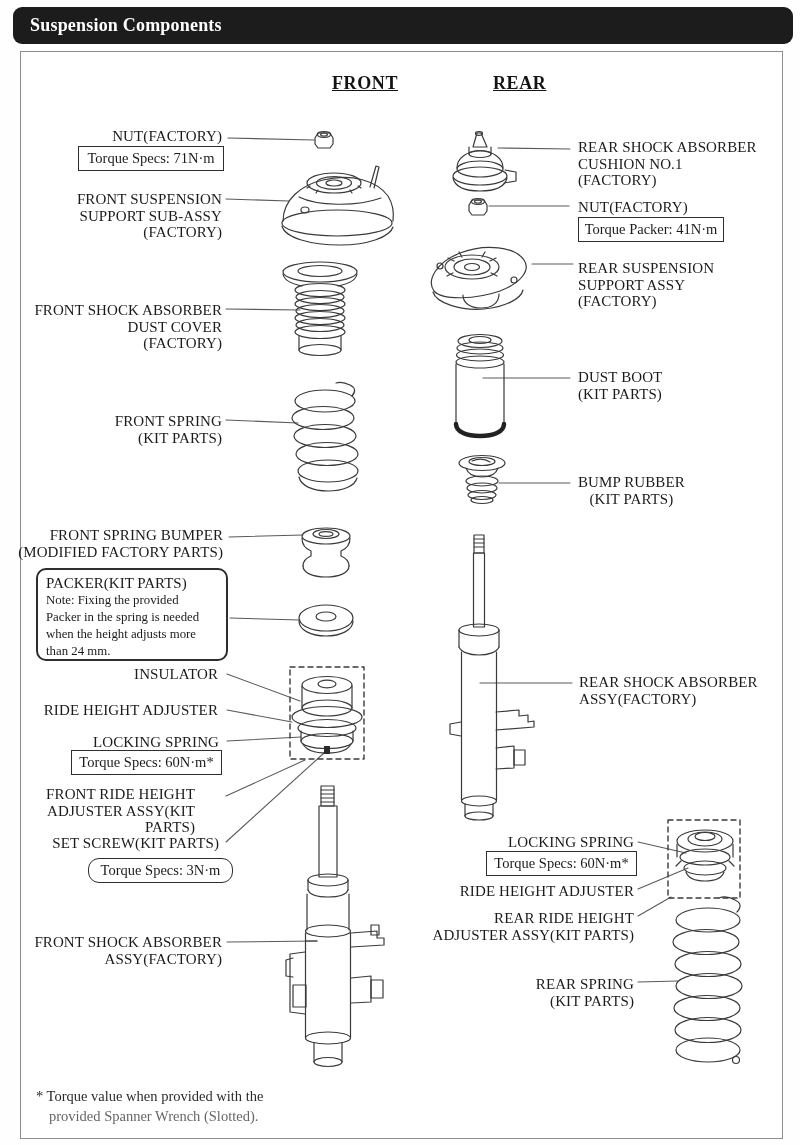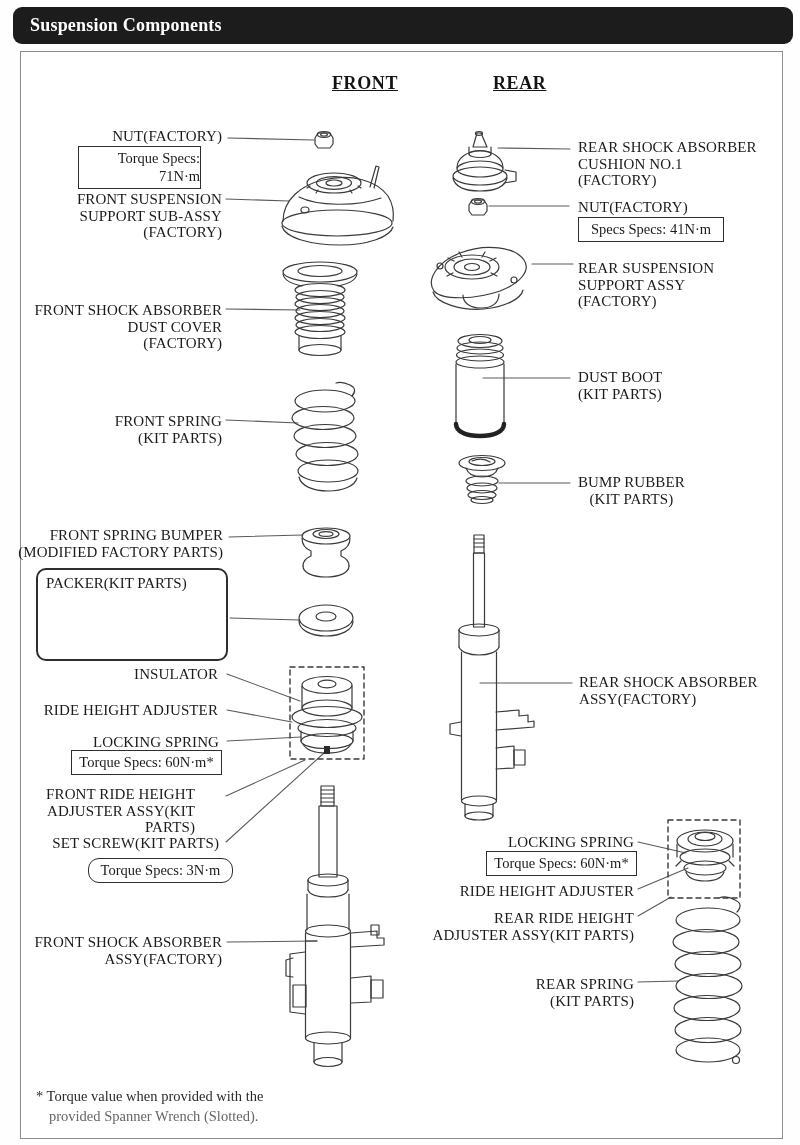--- a/index.html
+++ b/index.html
@@ -248,52 +248,56 @@
       <ellipse cx="708" cy="1030" rx="33" ry="12.5"></ellipse>
       <ellipse cx="708" cy="1050" rx="32" ry="12"></ellipse>
       <circle cx="736" cy="1060" r="3.5"></circle>
     </g>
   </svg>
 
   <div class="col-heading" style="left:287px;top:73px;">FRONT</div>
   <div class="col-heading" style="left:448px;top:73px;">REAR</div>
 
   <div class="lbl r" style="top:128px;right:578px;">NUT(FACTORY)</div>
-  <div class="torque" style="left:78px;top:146px;width:123px;text-align:right;">Torque Specs: 71N·m</div>
+  <div class="torque" style="left:78px;top:146px;width:146px;">Torque Specs: 71N·m</div>
   <div class="lbl r" style="top:191px;right:578px;">FRONT SUSPENSION
 SUPPORT SUB-ASSY
 (FACTORY)</div>
   <div class="lbl r" style="top:302px;right:578px;">FRONT SHOCK ABSORBER
 DUST COVER
 (FACTORY)</div>
   <div class="lbl r" style="top:413px;right:578px;">FRONT SPRING
 (KIT PARTS)</div>
   <div class="lbl r" style="top:527px;right:577px;">FRONT SPRING BUMPER
 (MODIFIED FACTORY PARTS)</div>
 
   <div class="packer-box">
     <div class="packer-title">PACKER(KIT PARTS)</div>
+    <div class="packer-note">Note: Fixing the provided
+Packer in the spring is needed
+when the height adjusts more
+than 24 mm.</div>
   </div>
 
   <div class="lbl r" style="top:666px;right:582px;">INSULATOR</div>
   <div class="lbl r" style="top:702px;right:582px;">RIDE HEIGHT ADJUSTER</div>
   <div class="lbl r" style="top:734px;right:581px;">LOCKING SPRING</div>
   <div class="torque" style="left:71px;top:750px;width:151px;">Torque Specs: 60N·m*</div>
   <div class="lbl r" style="top:786px;right:605px;">FRONT RIDE HEIGHT
 ADJUSTER ASSY(KIT PARTS)</div>
   <div class="lbl r" style="top:835px;right:581px;">SET SCREW(KIT PARTS)</div>
   <div class="torque" style="left:88px;top:858px;width:145px;border-radius:11px;">Torque Specs: 3N·m</div>
   <div class="lbl r" style="top:934px;right:578px;">FRONT SHOCK ABSORBER
 ASSY(FACTORY)</div>
 
   <div class="lbl" style="left:578px;top:139px;">REAR SHOCK ABSORBER
 CUSHION NO.1
 (FACTORY)</div>
   <div class="lbl" style="left:578px;top:199px;">NUT(FACTORY)</div>
-  <div class="torque" style="left:578px;top:217px;width:146px;">Specs Specs: 41N·m</div>
+  <div class="torque" style="left:578px;top:217px;width:146px;">Torque Packer: 41N·m</div>
   <div class="lbl" style="left:578px;top:260px;">REAR SUSPENSION
 SUPPORT ASSY
 (FACTORY)</div>
   <div class="lbl" style="left:578px;top:369px;">DUST BOOT
 (KIT PARTS)</div>
   <div class="lbl" style="left:578px;top:474px;text-align:center;">BUMP RUBBER
 (KIT PARTS)</div>
   <div class="lbl" style="left:579px;top:674px;">REAR SHOCK ABSORBER
 ASSY(FACTORY)</div>
   <div class="lbl r" style="top:834px;right:166px;">LOCKING SPRING</div>

